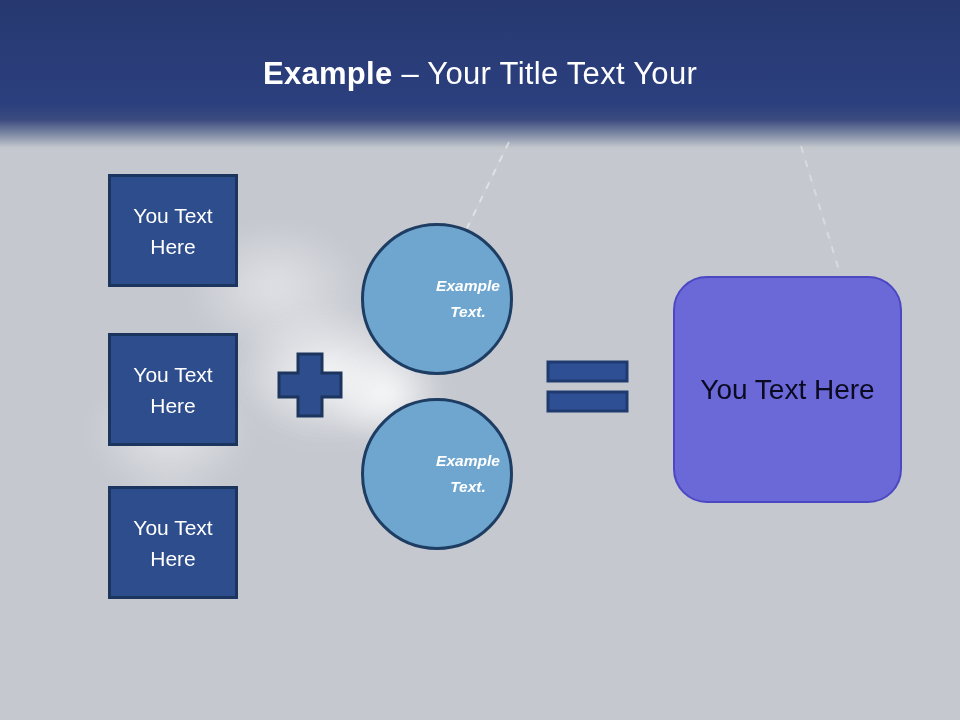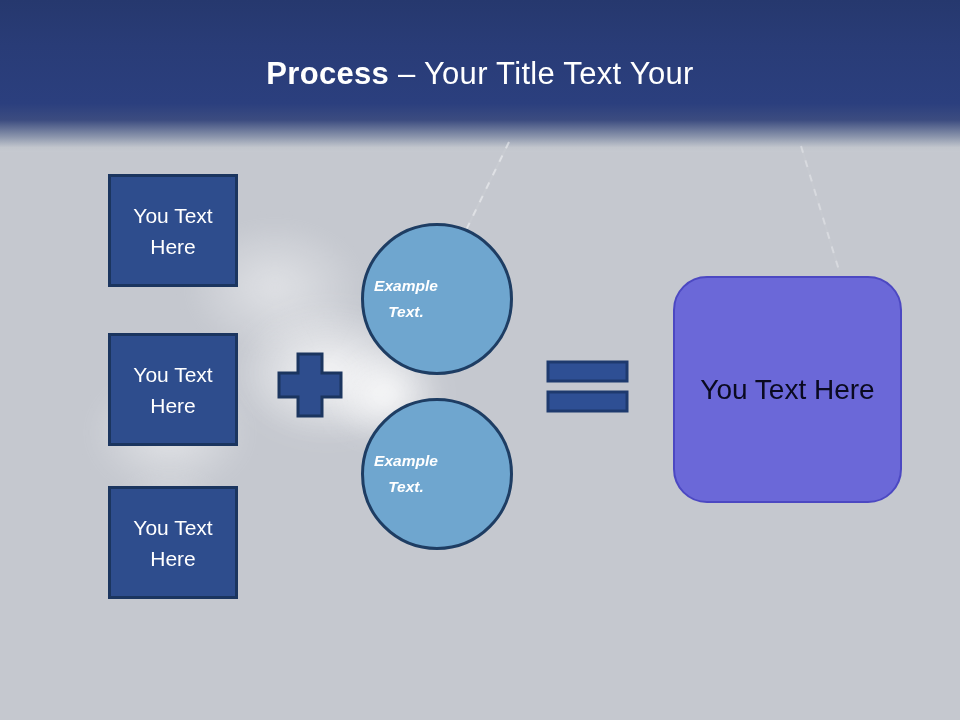--- a/index.html
+++ b/index.html
@@ -51,41 +51,41 @@
   .sq .lbl{display:block;width:92px;}
   .sq.p1{top:174px;} .sq.p2{top:333px;} .sq.p3{top:486px;}
   
   .op{position:absolute;}
   .op.plus{left:277px;top:352px;}
   .op.equals{left:546px;top:360px;}
   
   .bubble{
     position:absolute;left:361px;width:152px;height:152px;box-sizing:border-box;
     background:#6fa6cf;border:3px solid #1e3d63;border-radius:50%;
-    display:flex;align-items:center;justify-content:flex-start;text-align:center;
+    display:flex;align-items:center;justify-content:flex-end;text-align:center;
     color:#ffffff;font-size:15.5px;font-weight:700;font-style:italic;line-height:26px;
   }
   .bubble .lbl{display:block;width:84px;}
   .bubble.b1{top:223px;} .bubble.b2{top:398px;}
   
   .result{
     position:absolute;left:673px;top:276px;width:229px;height:227px;box-sizing:border-box;
     background:#6b68d8;border:2px solid #4c48c2;border-radius:34px;
     display:flex;align-items:center;justify-content:center;text-align:center;
     color:#0a0a20;font-size:28px;line-height:34px;
   }
 </style>
 </head>
 <body>
 
 <div class="slide">
 
   <div class="header-band"></div>
   <div class="slide-title">
-    <span class="bold">Process</span><span class="regular"> – Your Title Text Your</span>
+    <span class="bold">Example</span><span class="regular"> – Your Title Text Your</span>
   </div>
 
   <div class="cloud c1"></div>
   <div class="cloud c2"></div>
   <div class="cloud c3"></div>
   <div class="cloud c4"></div>
   <div class="cloud c5"></div>
   <div class="streak s1"></div>
   <div class="streak s2"></div>
   <div class="streak s3"></div>

